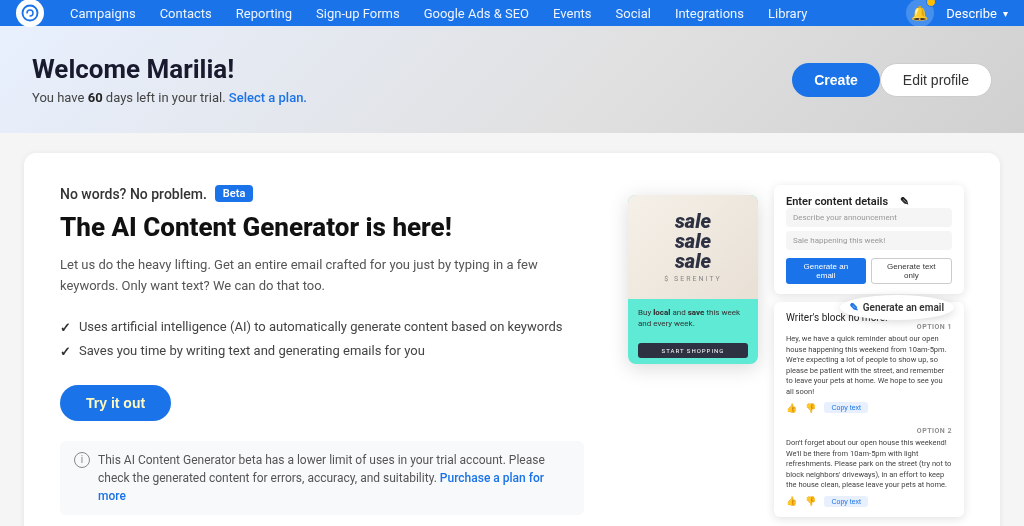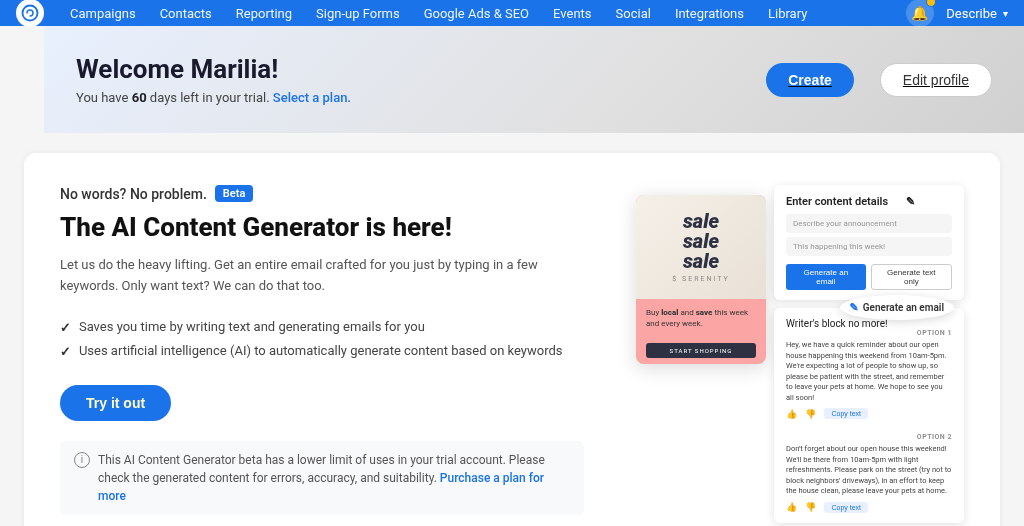--- a/index.html
+++ b/index.html
@@ -63,27 +63,26 @@
     .nav-chevron { font-size: 10px; color: white; }
 
     
     .hero {
       background: linear-gradient(135deg, #e8f0fe 0%, #e0e0e0 60%, #d0d0d0 100%);
       padding: 28px 32px;
       display: flex;
       align-items: center;
       justify-content: space-between;
       min-height: 90px;
-      margin-left: 44px;
     }
     .hero-left h1 { font-size: 26px; font-weight: 700; color: #1a1a2e; margin-bottom: 6px; }
     .hero-sub { font-size: 13px; color: #444; }
     .hero-sub strong { font-weight: 700; color: #222; }
     .hero-sub a { color: #1a73e8; text-decoration: none; font-weight: 500; }
-    .hero-right { display: flex; gap: 26px; text-decoration: underline; }
+    .hero-right { display: flex; gap: 0; }
     .btn-create {
       background: #1a73e8;
       color: white;
       border: none;
       border-radius: 20px;
       padding: 8px 22px;
       font-size: 14px;
       font-weight: 600;
       cursor: pointer;
     }
@@ -194,23 +193,23 @@
     .ai-right {
       flex-shrink: 0;
       width: 340px;
       position: relative;
       height: 280px;
     }
 
     
     .preview-email {
       position: absolute;
-      left: 12px; top: 10px;
+      left: 4px; top: 10px;
       width: 130px;
-      background: #fca5a5;
+      background: #5eead4;
       border-radius: 8px;
       overflow: hidden;
       box-shadow: 0 4px 20px rgba(0,0,0,0.15);
     }
     .preview-email-header {
       background: linear-gradient(135deg, #f5f0e8 0%, #e8e0d5 100%);
       padding: 16px 12px 12px;
       text-align: center;
     }
     .preview-sale-text {
@@ -281,22 +280,22 @@
       border-radius: 6px;
       padding: 10px 12px;
       box-shadow: 0 2px 10px rgba(0,0,0,0.12);
       font-size: 9px;
       color: #555;
     }
     .panel-card-title {
       font-size: 10px;
       font-weight: 600;
       color: #222;
-      margin-bottom: 6px;
-      display: flex; align-items: flex-end; gap: 18px;
+      margin-bottom: 0;
+      display: flex; align-items: flex-end; gap: 12px;
     }
     .panel-card-title span { font-size: 11px; }
     .panel-input-row {
       background: #f5f5f5;
       border-radius: 4px;
       padding: 5px 7px;
       font-size: 8px;
       color: #999;
       margin-bottom: 4px;
     }
@@ -409,22 +408,22 @@
   <div class="ai-card">
 
     <div class="ai-left">
       <div class="ai-tagline">
         <span class="ai-tagline-text">No words? No problem.</span>
         <span class="beta-badge">Beta</span>
       </div>
       <h2 class="ai-title">The AI Content Generator is here!</h2>
       <p class="ai-desc">Let us do the heavy lifting. Get an entire email crafted for you just by typing in a few keywords. Only want text? We can do that too.</p>
       <ul class="ai-features">
+        <li>Uses artificial intelligence (AI) to automatically generate content based on keywords</li>
         <li>Saves you time by writing text and generating emails for you</li>
-        <li>Uses artificial intelligence (AI) to automatically generate content based on keywords</li>
       </ul>
       <button class="btn-try">Try it out</button>
       <div class="ai-notice">
         <div class="ai-notice-icon">i</div>
         <span>
           <span>This AI Content Generator beta has a lower limit of uses in your trial account. Please check the generated content for errors, accuracy, and suitability.</span>
           <a>Purchase a plan for more</a>
         </span>
       </div>
     </div>
@@ -447,21 +446,21 @@
       </div>
 
       <div class="panel-cards">
 
         <div class="panel-card">
           <div class="panel-card-title">
             <span>Enter content details</span>
             <span>✎</span>
           </div>
           <div class="panel-input-row">Describe your announcement</div>
-          <div class="panel-input-row">This happening this week!</div>
+          <div class="panel-input-row">Sale happening this week!</div>
           <div class="gen-btn-row">
             <button class="panel-generate-btn">Generate an email</button>
             <button class="panel-gen-text-btn">Generate text only</button>
           </div>
         </div>
 
         <div class="panel-card">
           <div class="panel-card2-title">Writer's block no more!</div>
           <div class="panel-option-label">Option 1</div>
           <div class="panel-option-text">Hey, we have a quick reminder about our open house happening this weekend from 10am-5pm. We're expecting a lot of people to show up, so please be patient with the street, and remember to leave your pets at home. We hope to see you all soon!</div>

